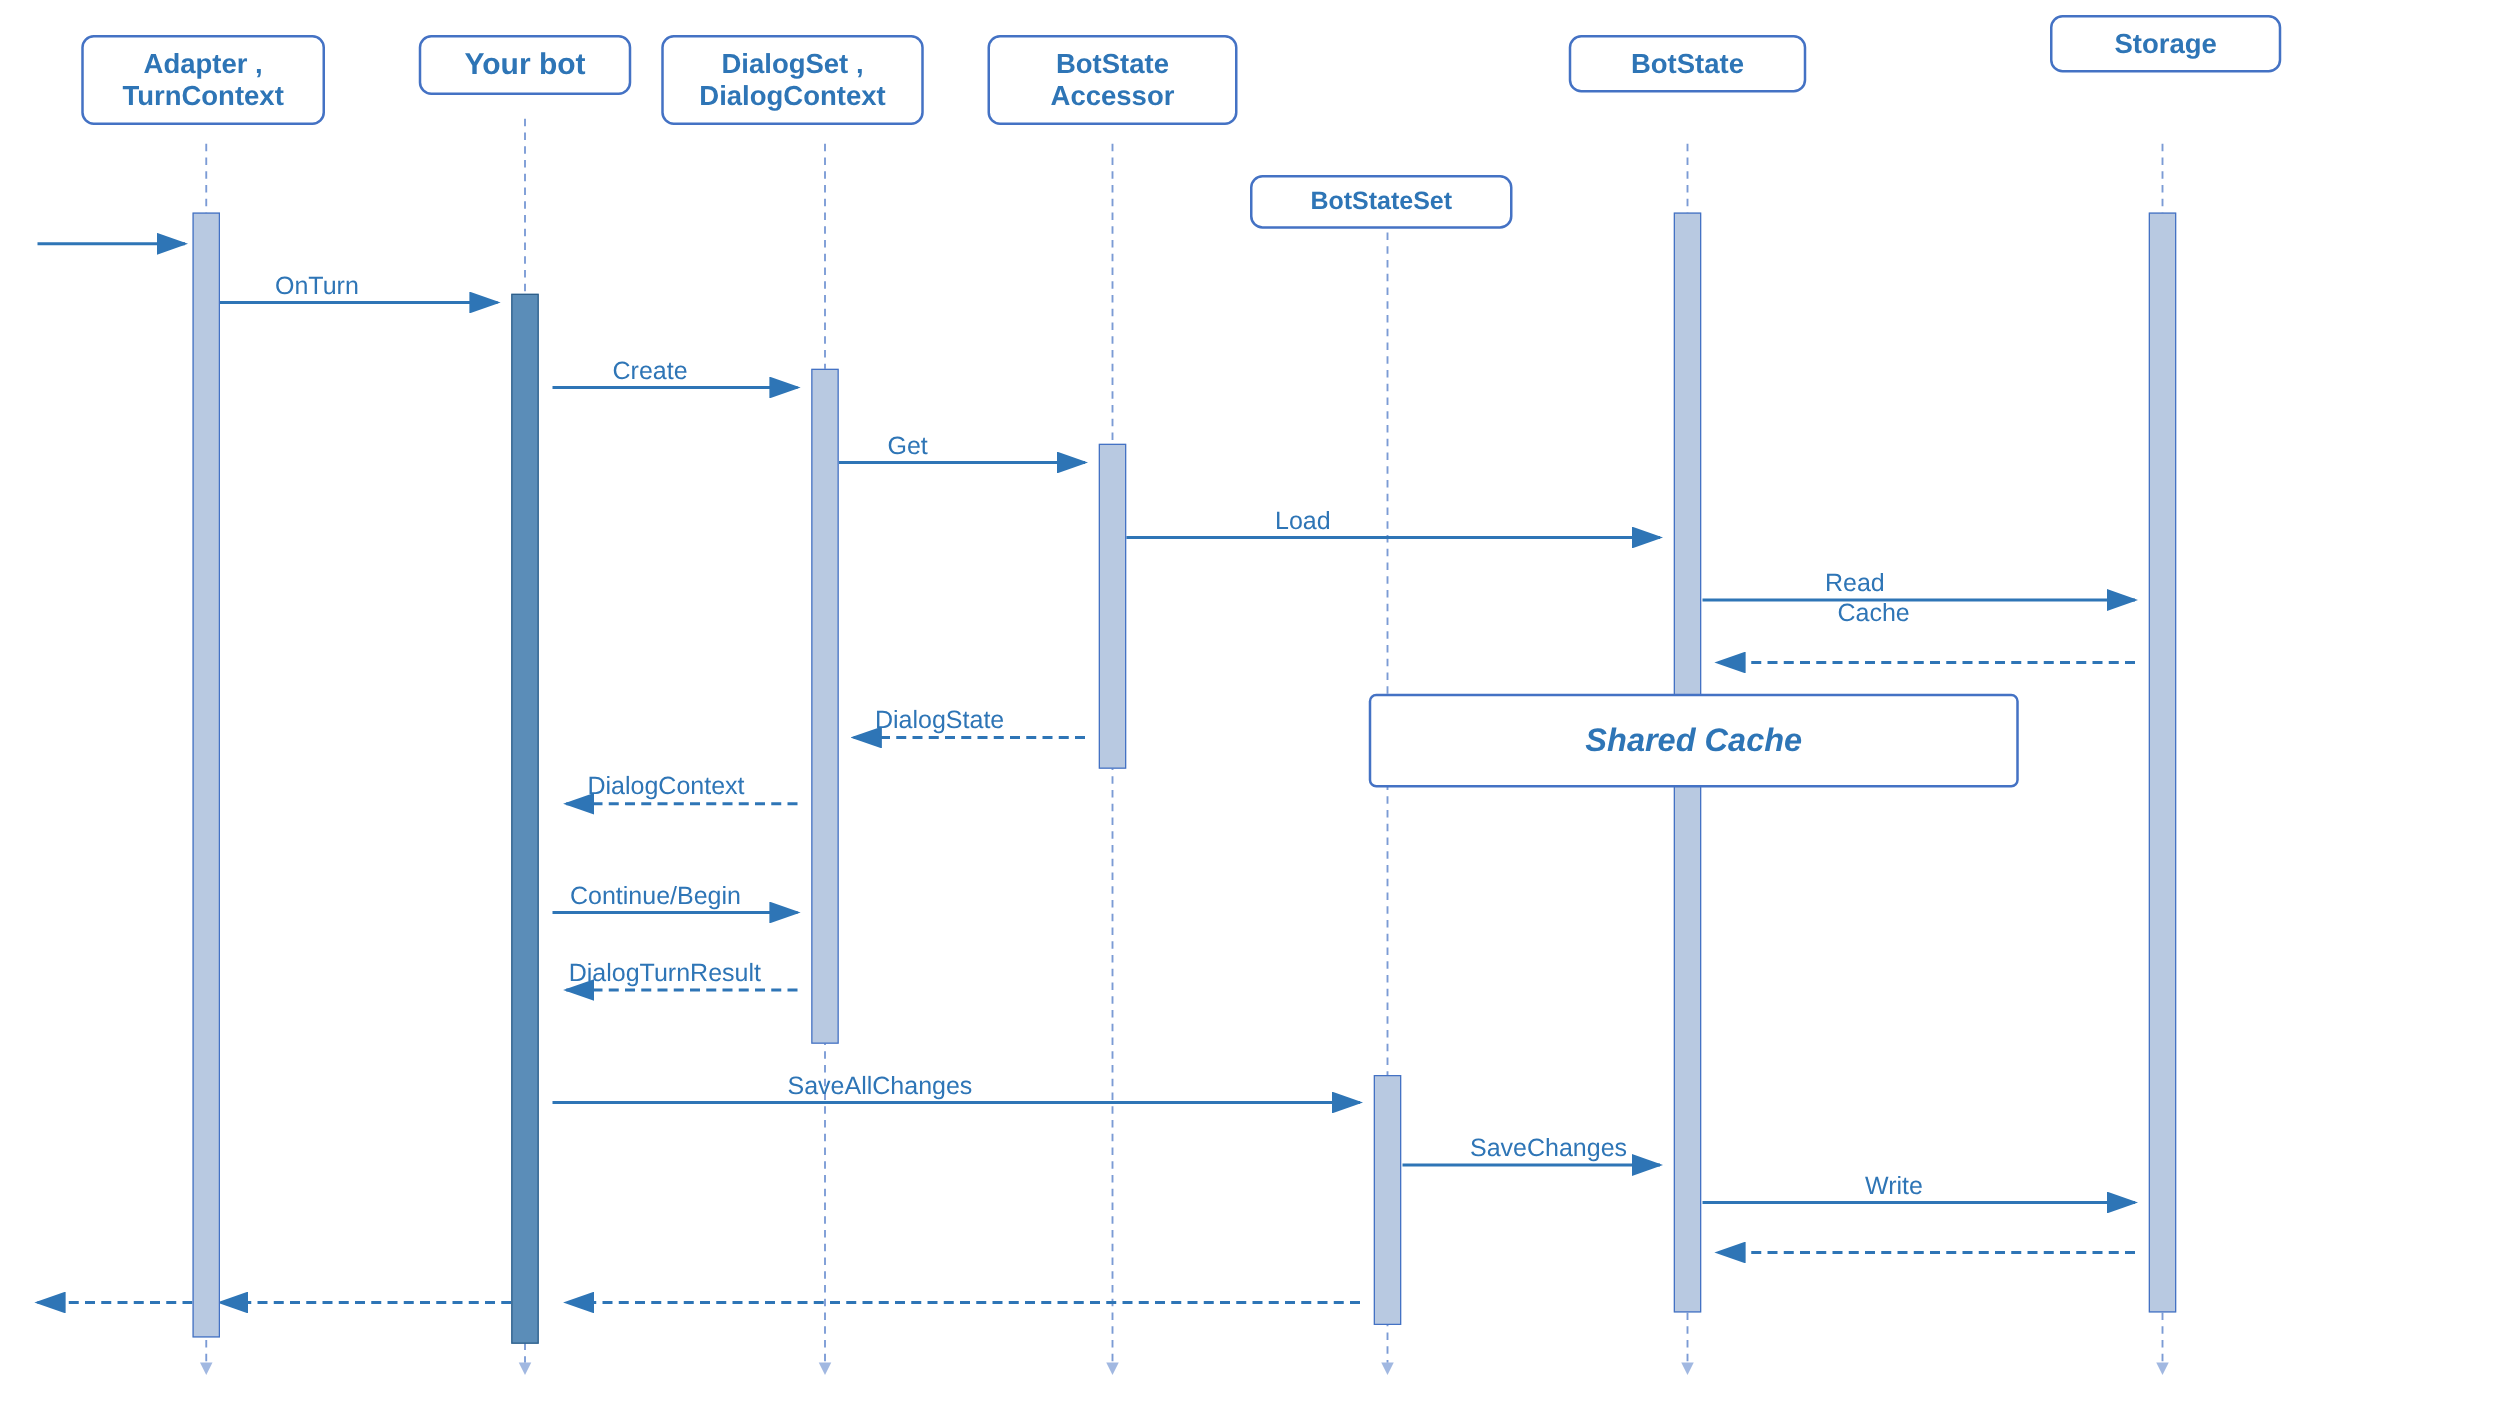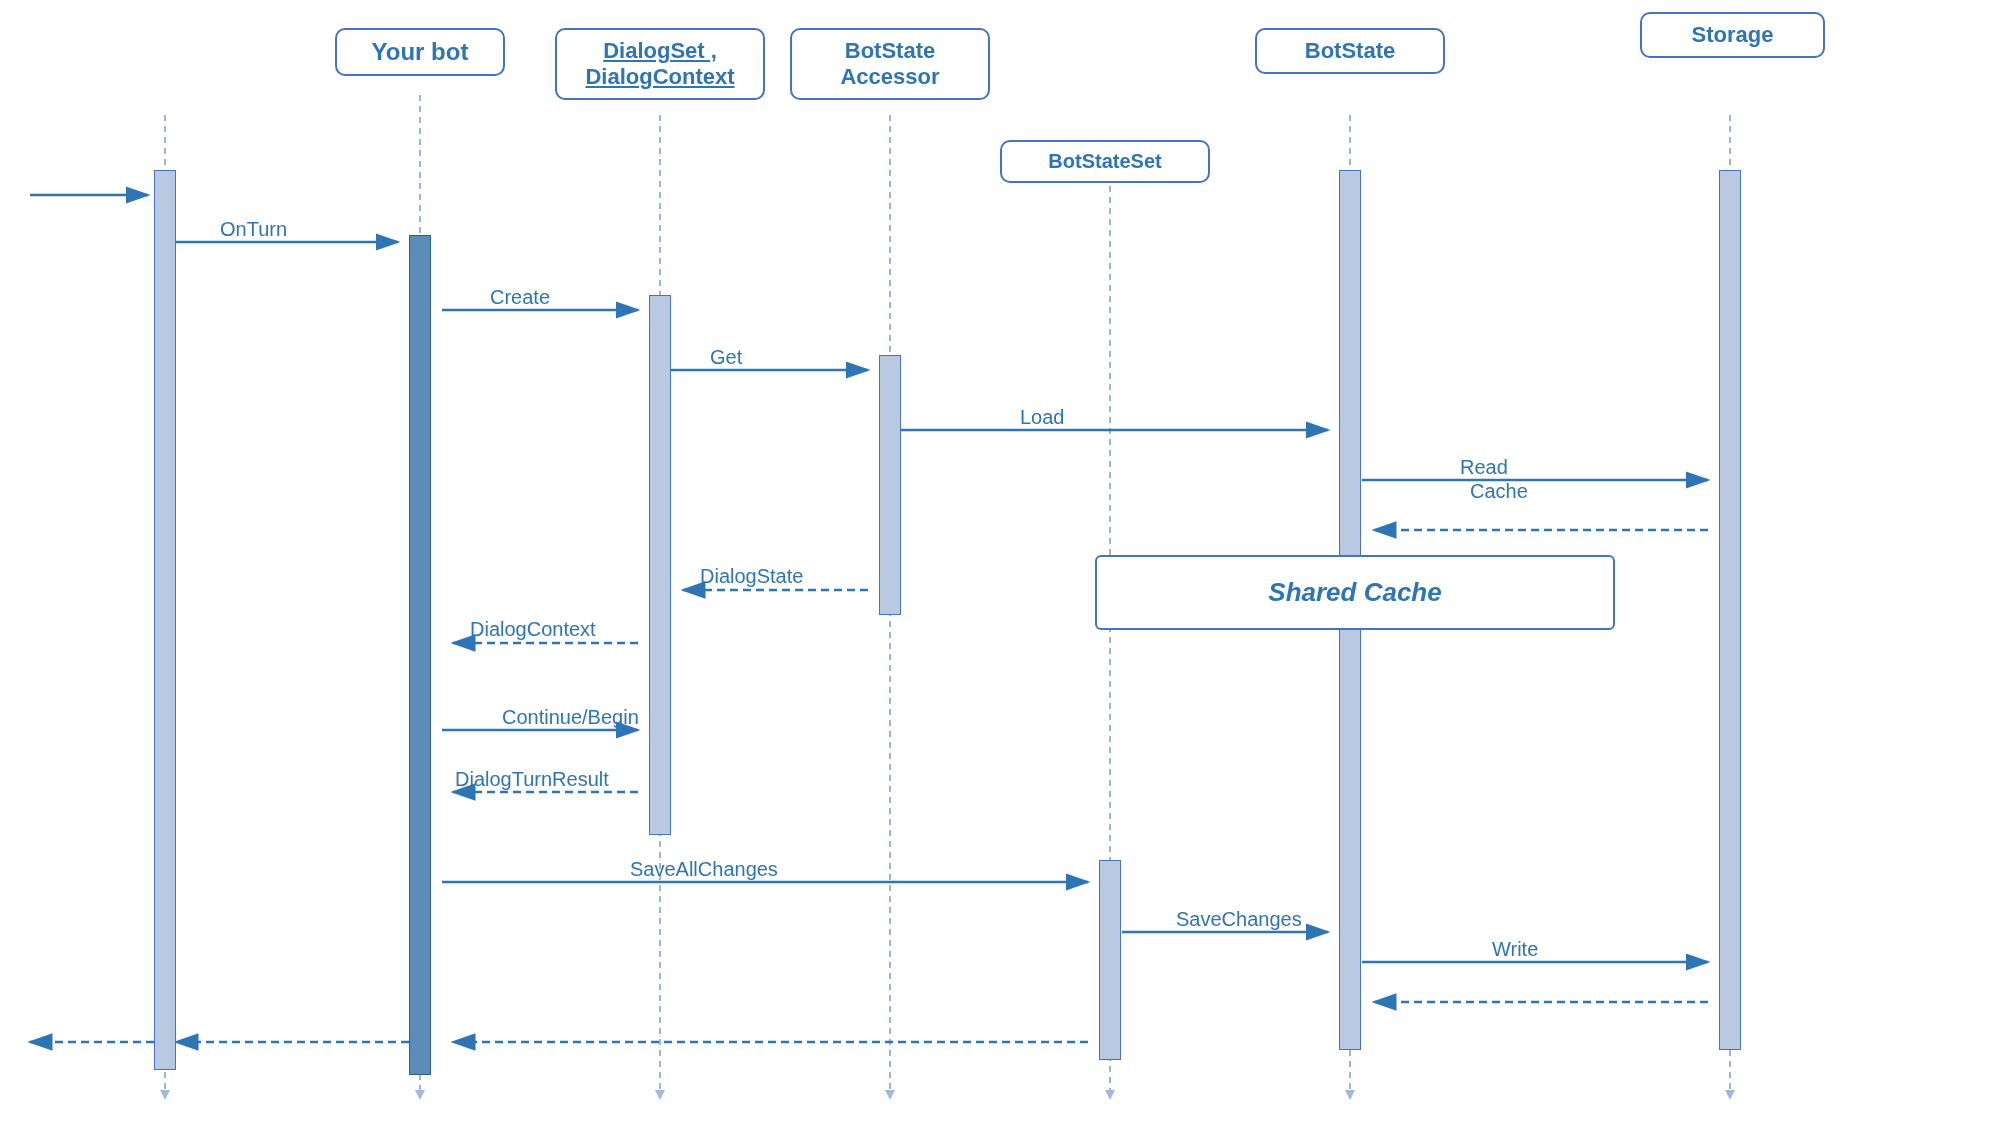--- a/index.html
+++ b/index.html
@@ -140,26 +140,30 @@
     <line x1="1708" y1="1002" x2="1374" y2="1002" stroke="#2E75B6" stroke-width="2.5" stroke-dasharray="8,5" marker-end="url(#arrowhead-dash)"></line>
 
     <line x1="1088" y1="1042" x2="453" y2="1042" stroke="#2E75B6" stroke-width="2.5" stroke-dasharray="8,5" marker-end="url(#arrowhead-dash)"></line>
 
     <line x1="409" y1="1042" x2="176" y2="1042" stroke="#2E75B6" stroke-width="2.5" stroke-dasharray="8,5" marker-end="url(#arrowhead-dash)"></line>
 
     <line x1="154" y1="1042" x2="30" y2="1042" stroke="#2E75B6" stroke-width="2.5" stroke-dasharray="8,5" marker-end="url(#arrowhead-dash)"></line>
 
   </svg>
 
+  <div class="lane-label" style="left:65px; top:28px; min-width:195px;">
+    <span style="white-space:pre-line;">Adapter ,
+TurnContext</span>
+  </div>
 
   <div class="lane-label" style="left:335px; top:28px; min-width:170px; font-size:24px;">
     <span>Your bot</span>
   </div>
 
-  <div class="lane-label" style="left:555px; top:28px; min-width:210px;text-decoration:underline;">
+  <div class="lane-label" style="left:529px; top:28px; min-width:210px;">
     <span style="white-space:pre-line;">DialogSet ,
 DialogContext</span>
   </div>
 
   <div class="lane-label" style="left:790px; top:28px; min-width:200px;">
     <span style="white-space:pre-line;">BotState
 Accessor</span>
   </div>
 
   <div class="lane-label" style="left:1000px; top:140px; min-width:210px; font-size:20px;">
@@ -193,19 +197,19 @@
   </div>
 
   <div class="arrow-label" style="left:220px; top:218px;">OnTurn</div>
   <div class="arrow-label" style="left:490px; top:286px;">Create</div>
   <div class="arrow-label" style="left:710px; top:346px;">Get</div>
   <div class="arrow-label" style="left:1020px; top:406px;">Load</div>
   <div class="arrow-label" style="left:1460px; top:456px;">Read</div>
   <div class="arrow-label" style="left:1470px; top:480px;">Cache</div>
   <div class="arrow-label" style="left:700px; top:565px;">DialogState</div>
   <div class="arrow-label" style="left:470px; top:618px;">DialogContext</div>
-  <div class="arrow-label" style="left:502px; top:706px;">Continue/Begin</div>
+  <div class="arrow-label" style="left:456px; top:706px;">Continue/Begin</div>
   <div class="arrow-label" style="left:455px; top:768px;">DialogTurnResult</div>
   <div class="arrow-label" style="left:630px; top:858px;">SaveAllChanges</div>
   <div class="arrow-label" style="left:1176px; top:908px;">SaveChanges</div>
   <div class="arrow-label" style="left:1492px; top:938px;">Write</div>
 
 </div>
 
 </body></html>

